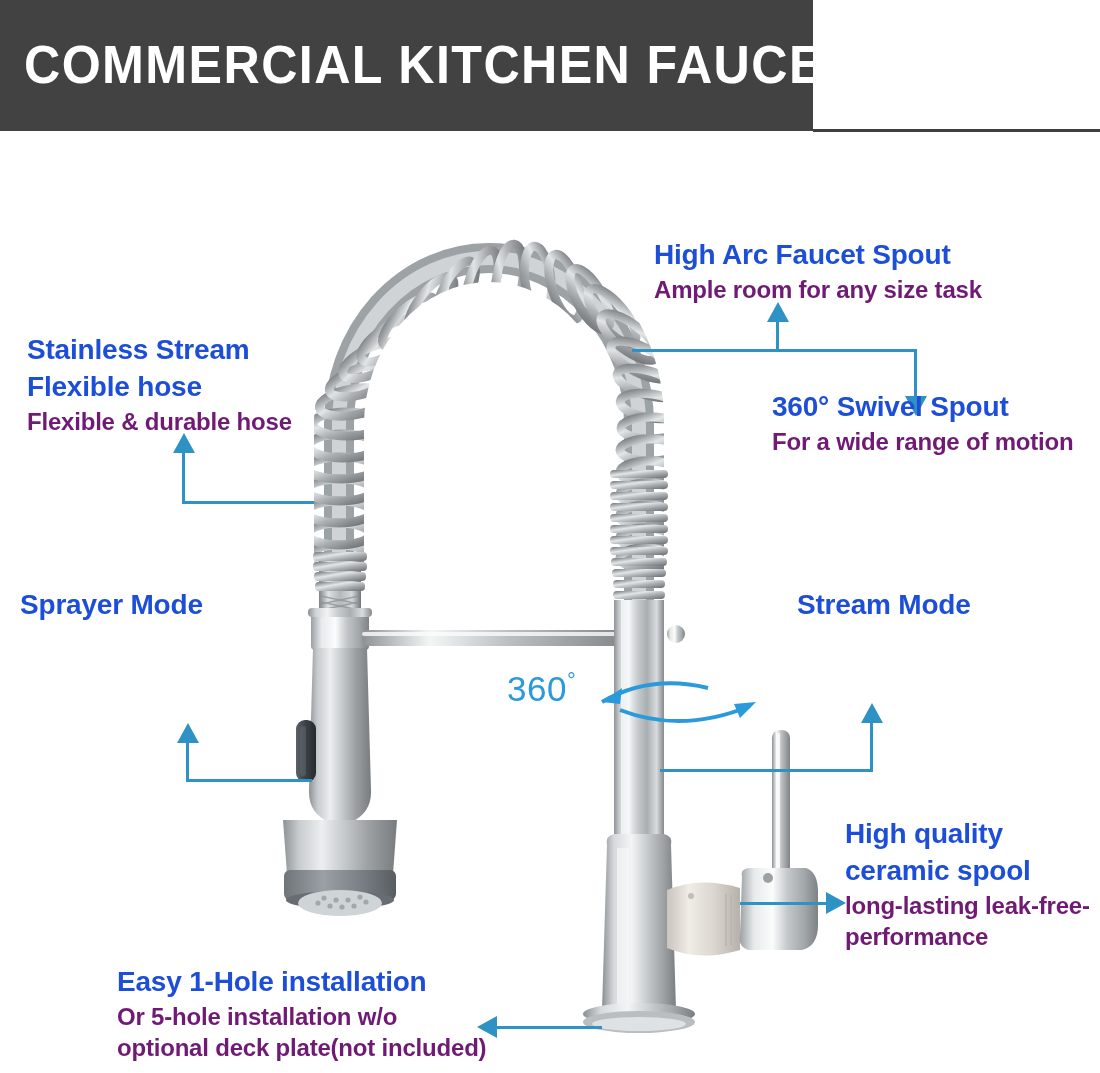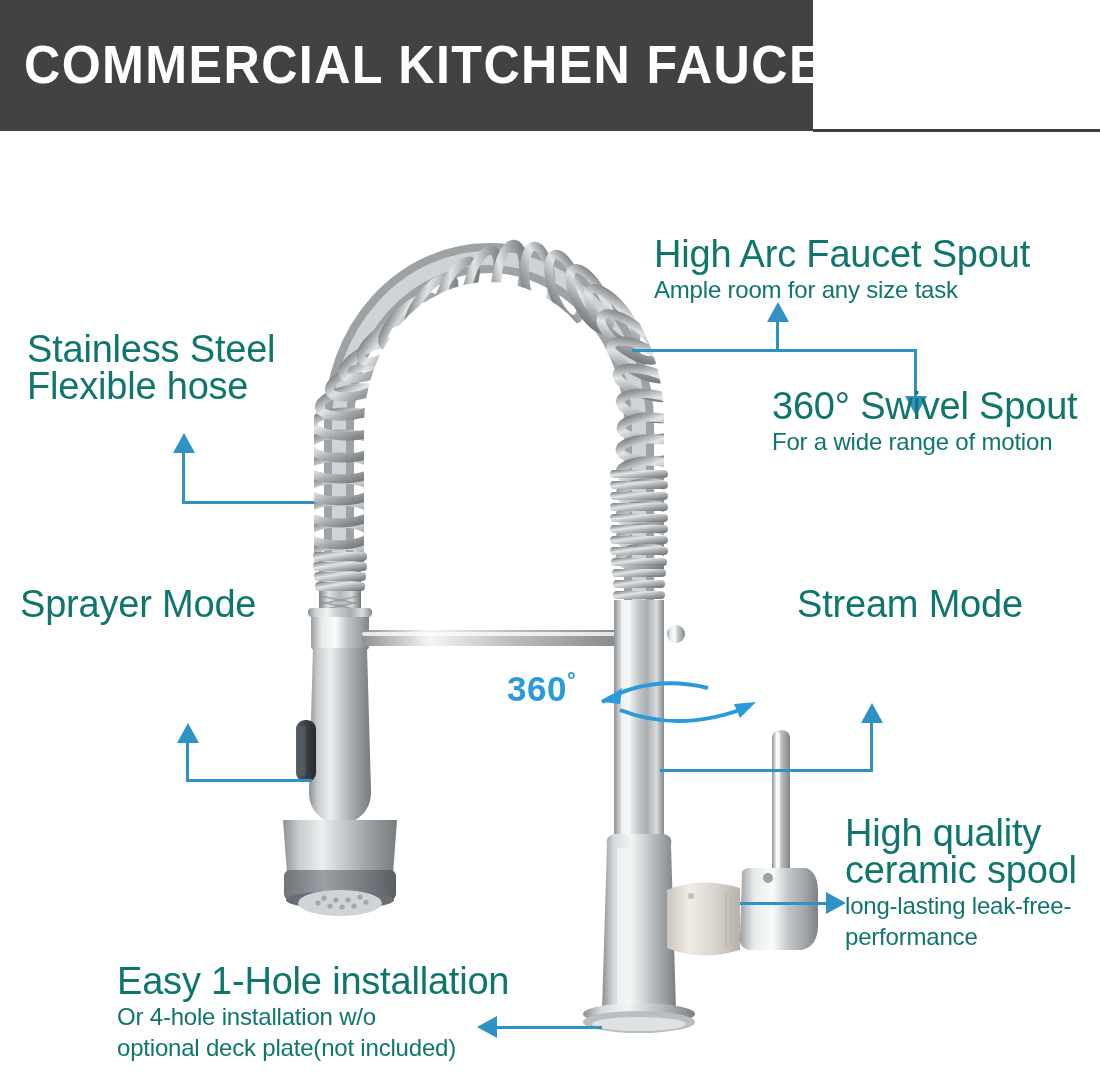--- a/index.html
+++ b/index.html
@@ -39,32 +39,32 @@
   .header-rule{
     position:absolute;
     left:813px; top:129px;
     width:287px; height:3px;
     background:#3f3f3f;
   }
 
   
   .callout{ position:absolute; }
   .callout .ttl{
-    color:#0f766e;
-    font-size:38px;
+    color:#1d4ed8;
+    font-size:28px;
     line-height:37px;
-    font-weight:normal;
+    font-weight:bold;
     white-space:pre-line;
     letter-spacing:-0.2px;
   }
   .callout .sub{
-    color:#0f766e;
+    color:#701a75;
     font-size:24px;
     line-height:31px;
-    font-weight:normal;
+    font-weight:bold;
     white-space:pre-line;
     letter-spacing:-0.2px;
     margin-top:1px;
   }
 
   #co-higharc{ left:654px; top:236px; width:420px; }
   #co-swivel { left:772px; top:388px; width:330px; }
   #co-hose   { left:27px;  top:331px; width:330px; }
   #co-sprayer{ left:20px;  top:586px; width:330px; }
   #co-stream { left:797px; top:586px; width:300px; }
@@ -96,21 +96,21 @@
     border-bottom:11px solid transparent;
     border-left:20px solid #2e93c4;
   }
 
   
   #badge360{
     position:absolute;
     left:507px; top:668px;
     color:#2b9ada;
     font-size:35px;
-    font-weight:bold;
+    font-weight:normal;
     letter-spacing:0.5px;
   }
   #badge360 .deg{ font-size:22px; vertical-align:super; }
 
   
   #faucet{
     position:absolute;
     left:0; top:0;
     width:1100px; height:1073px;
     pointer-events:none;
@@ -387,38 +387,39 @@
     <div class="ttl">High Arc Faucet Spout</div>
     <div class="sub">Ample room for any size task</div>
   </div>
 
   <div class="callout" id="co-swivel">
     <div class="ttl">360° Swivel Spout</div>
     <div class="sub">For a wide range of motion</div>
   </div>
 
   <div class="callout" id="co-hose">
-    <div class="ttl">Stainless Steel
+    <div class="ttl">Stainless Stream
 Flexible hose</div>
+    <div class="sub">Flexible &amp; durable hose</div>
   </div>
 
   <div class="callout" id="co-sprayer">
     <div class="ttl">Sprayer Mode</div>
   </div>
 
   <div class="callout" id="co-stream">
     <div class="ttl">Stream Mode</div>
   </div>
 
   <div class="callout" id="co-ceramic">
     <div class="ttl">High quality
 ceramic spool</div>
     <div class="sub">long-lasting leak-free-
 performance</div>
   </div>
 
   <div class="callout" id="co-install">
     <div class="ttl">Easy 1-Hole installation</div>
-    <div class="sub">Or 4-hole installation w/o
+    <div class="sub">Or 5-hole installation w/o
 optional deck plate(not included)</div>
   </div>
 
 </div>
 
 </body></html>

